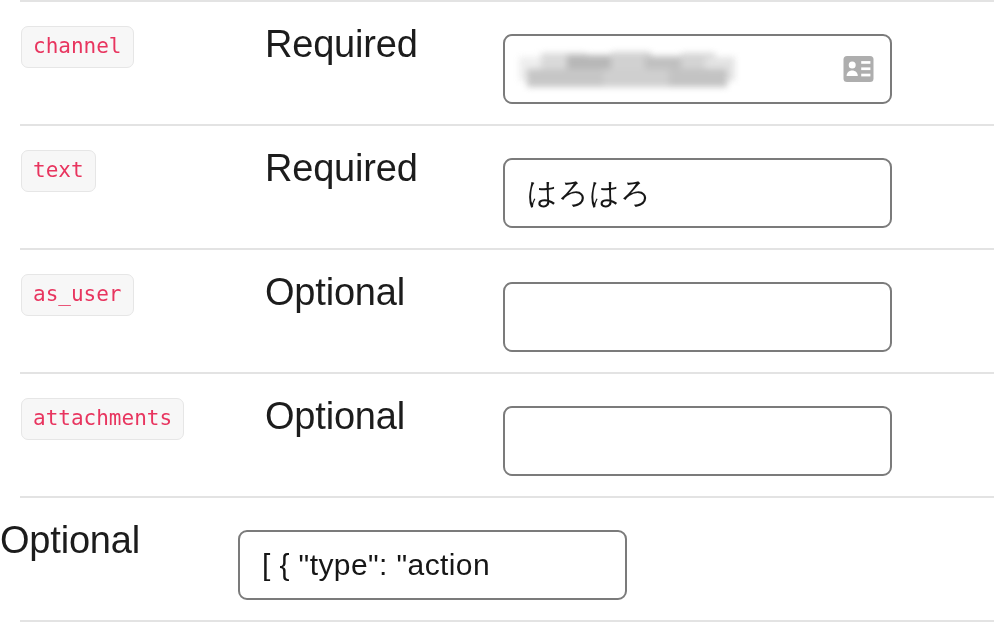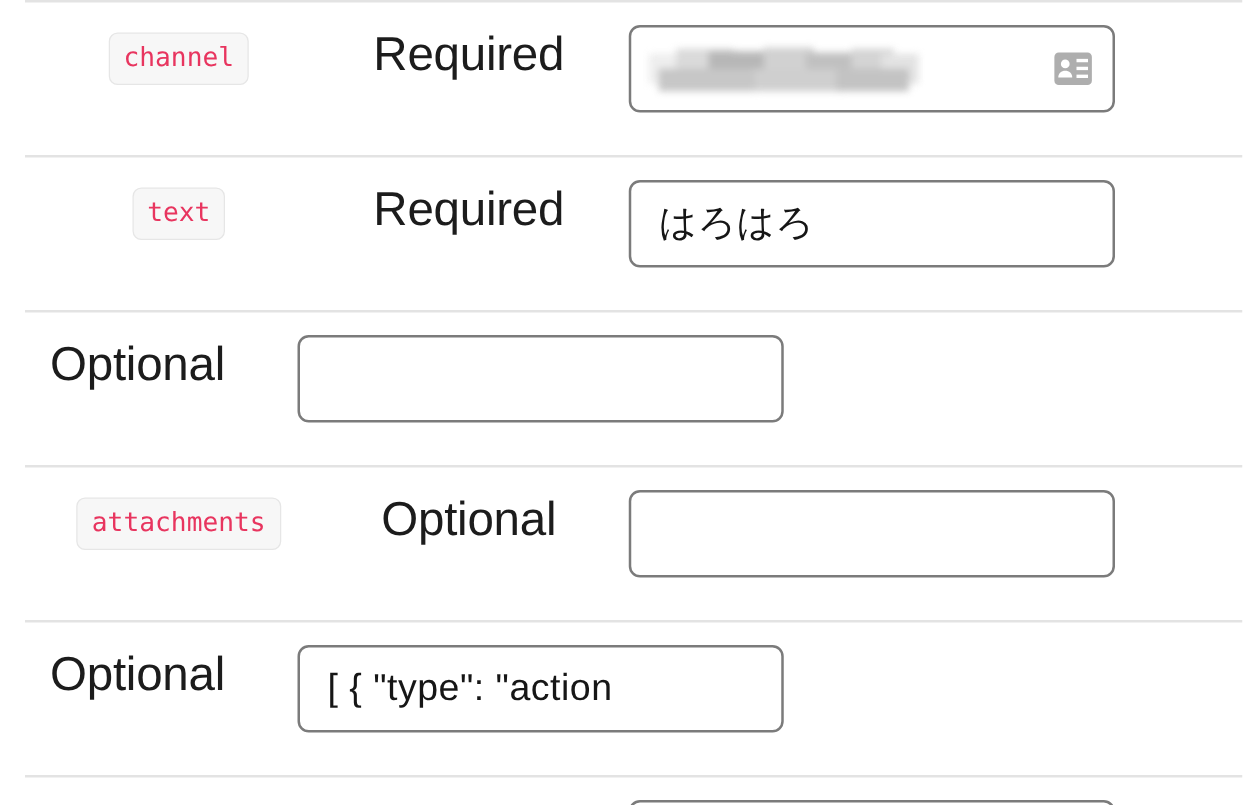--- a/index.html
+++ b/index.html
@@ -22,21 +22,20 @@
     box-sizing: border-box;
   }
 
   
   .param-row {
     position: relative;
     display: flex;
     align-items: flex-start;
     height: 124px;
     box-sizing: border-box;
-    text-align: center;
   }
   .param-row .row-divider {
     position: absolute;
     top: 0;
     left: 20px;
     right: 0;
     height: 2px;
     background: #e3e3e3;
   }
 
@@ -70,21 +69,21 @@
     color: #1c1c1c;
     font-size: 38px;
     line-height: 1.2;
     font-weight: 400;
     letter-spacing: -0.2px;
   }
 
   
   .cell-value {
     flex: 1 1 auto;
-    padding-top: 20px;
+    padding-top: 34px;
     padding-left: 18px;
     box-sizing: border-box;
   }
   .value-input {
     position: relative;
     width: 389px;
     height: 70px;
     border: 2px solid #7b7b7b;
     border-radius: 9px;
     background: #ffffff;
@@ -191,20 +190,23 @@
     <div class="cell-req">Required</div>
     <div class="cell-value">
       <div class="value-input">
         <span class="value-text">はろはろ</span>
       </div>
     </div>
   </div>
 
   <div class="param-row">
     <div class="row-divider"></div>
+    <div class="cell-name">
+      <span class="code-badge">as_user</span>
+    </div>
     <div class="cell-req">Optional</div>
     <div class="cell-value">
       <div class="value-input">
         
       </div>
     </div>
   </div>
 
   <div class="param-row">
     <div class="row-divider"></div>

